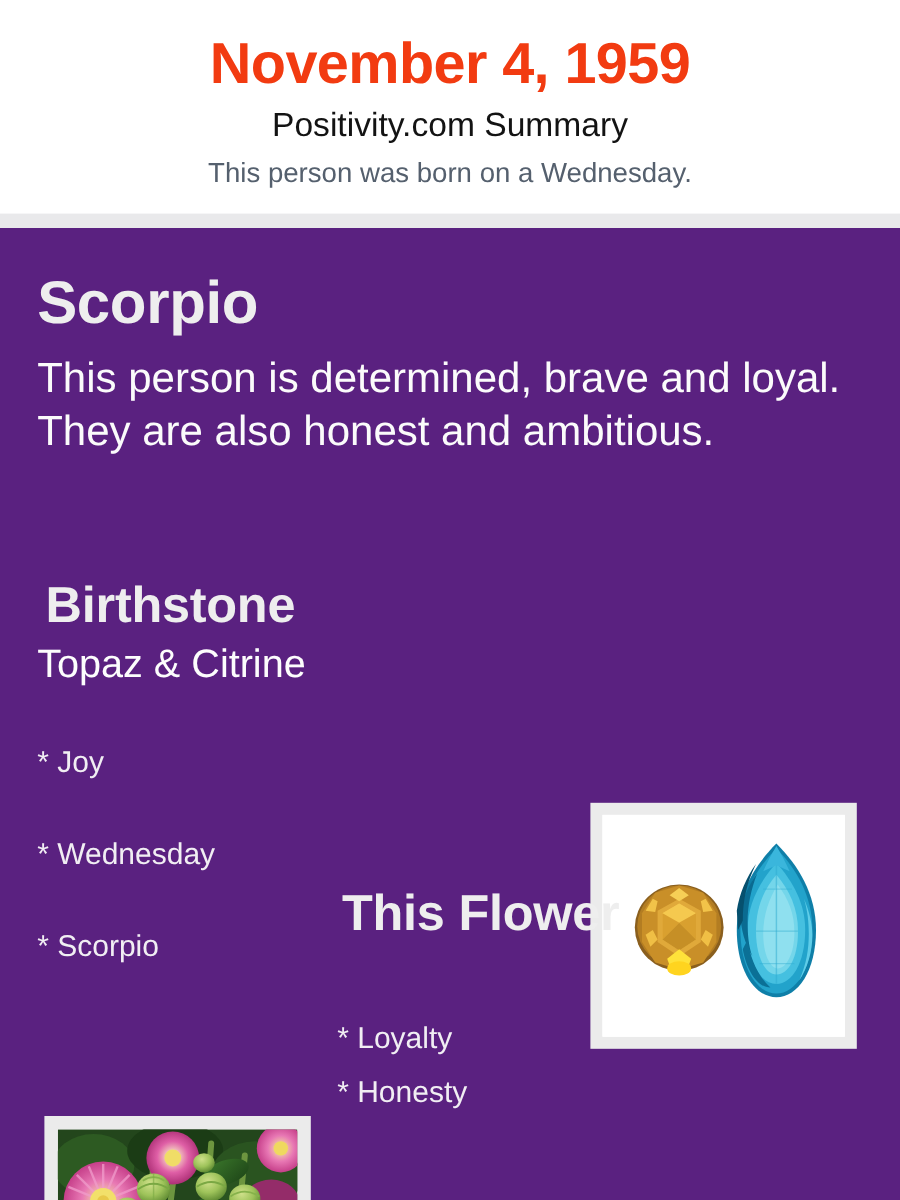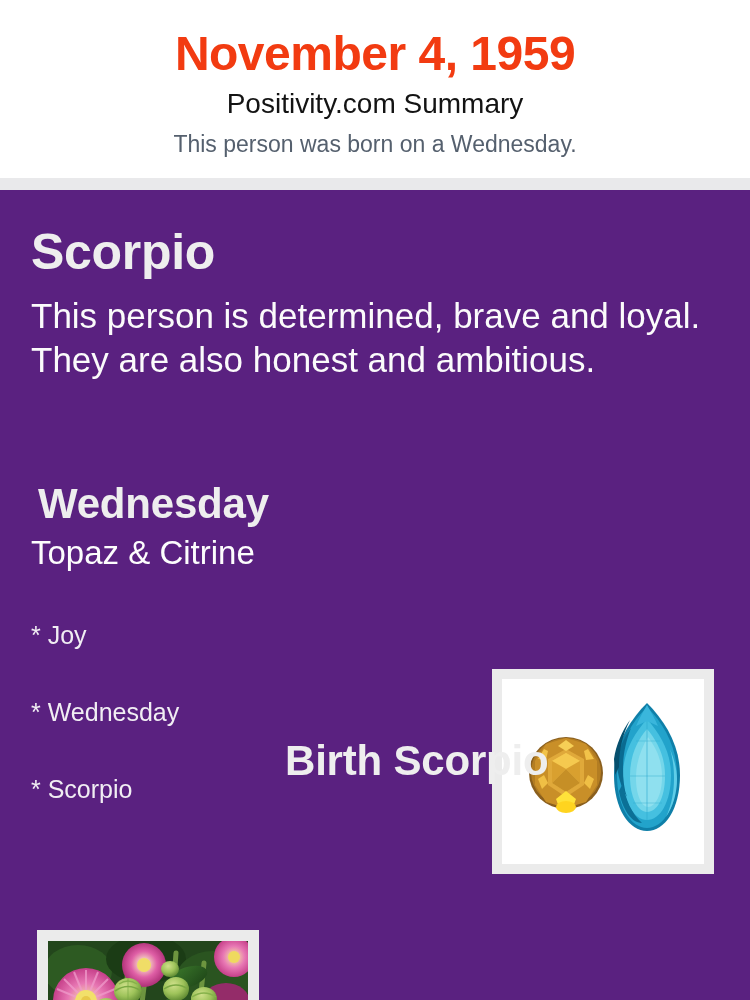--- a/index.html
+++ b/index.html
@@ -240,21 +240,21 @@
     <div class="born-line">This person was born on a Wednesday.</div>
   </div>
 
   <div class="divider"></div>
 
   <div class="panel">
 
     <div class="zodiac-name">Scorpio</div>
     <div class="zodiac-desc">This person is determined, brave and loyal. They are also honest and ambitious.</div>
 
-    <div class="bs-title">Wednesday</div>
+    <div class="bs-title">Birthstone</div>
     <div class="bs-sub">Topaz &amp; Citrine</div>
     <div class="bs-traits">
       <div class="trait">* Joy</div>
       <div class="trait">* Wednesday</div>
       <div class="trait">* Scorpio</div>
     </div>
 
     <div class="img-frame gem-frame">
       <div class="inner">
         <svg class="gem-canvas" viewBox="0 0 202 185" preserveAspectRatio="xMidYMid meet">
@@ -305,21 +305,25 @@
             <path d="M128 97 L163 97" stroke="#2ea9cf" stroke-width="1.1" fill="none" opacity="0.45"></path>
             <path d="M134 62 L158 62" stroke="#2ea9cf" stroke-width="1" fill="none" opacity="0.4"></path>
             <path d="M131 124 L160 124" stroke="#2ea9cf" stroke-width="1" fill="none" opacity="0.4"></path>
 
             <path d="M145 26 C149 33 153 40 156 47 L145 42 L134 47 C137 40 141 33 145 26 Z" fill="#3ab6dc"></path>
           </g>
         </svg>
       </div>
     </div>
 
-    <div class="bf-title">Birth Scorpio</div>
+    <div class="bf-title">This Flower</div>
+    <div class="bf-traits">
+      <div class="trait">* Loyalty</div>
+      <div class="trait">* Honesty</div>
+    </div>
 
     <div class="img-frame flower-frame">
       <div class="inner">
         <svg class="flower-canvas" viewBox="0 0 200 177" preserveAspectRatio="xMidYMid slice">
           <defs>
             <radialGradient id="bloomA" cx="50%" cy="50%" r="52%">
               <stop offset="0%" stop-color="#f5e96a"></stop>
               <stop offset="22%" stop-color="#f0c0a8"></stop>
               <stop offset="52%" stop-color="#e878b4"></stop>
               <stop offset="100%" stop-color="#c33a86"></stop>

